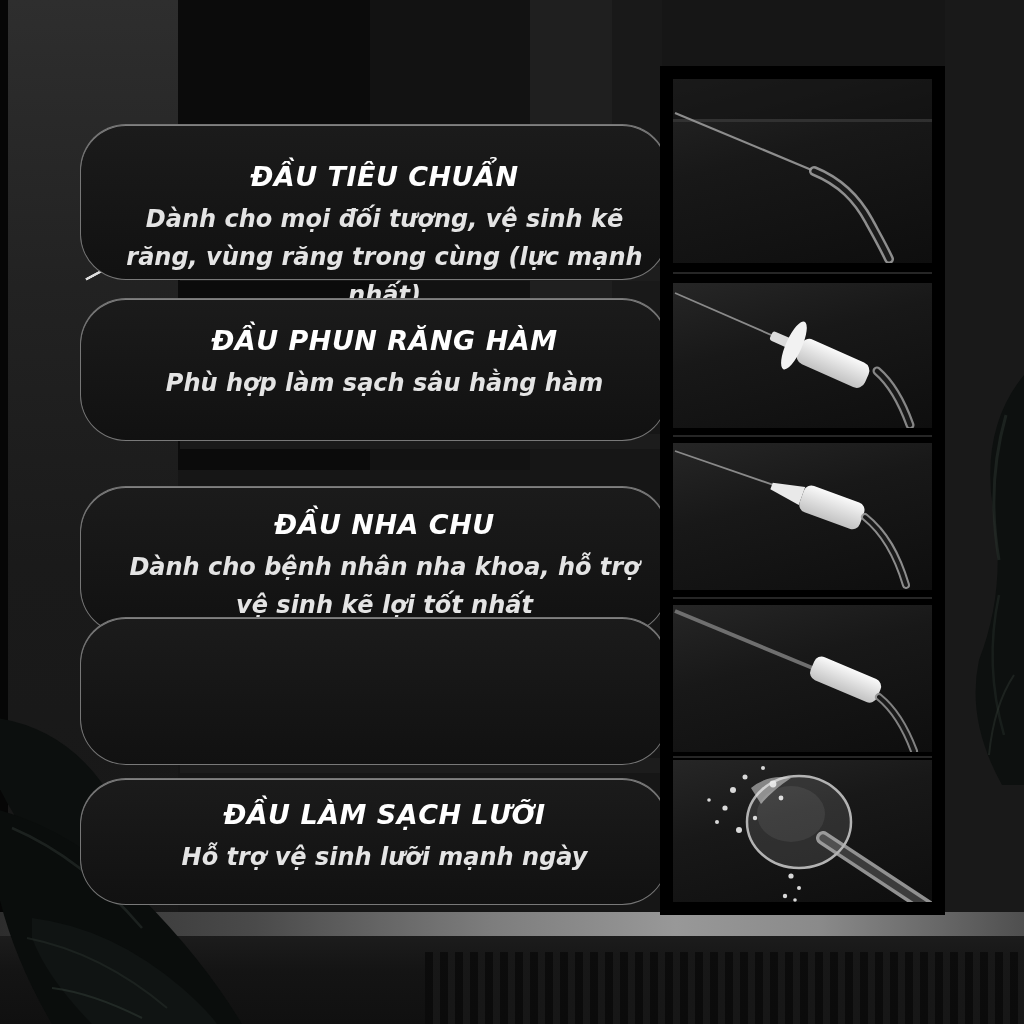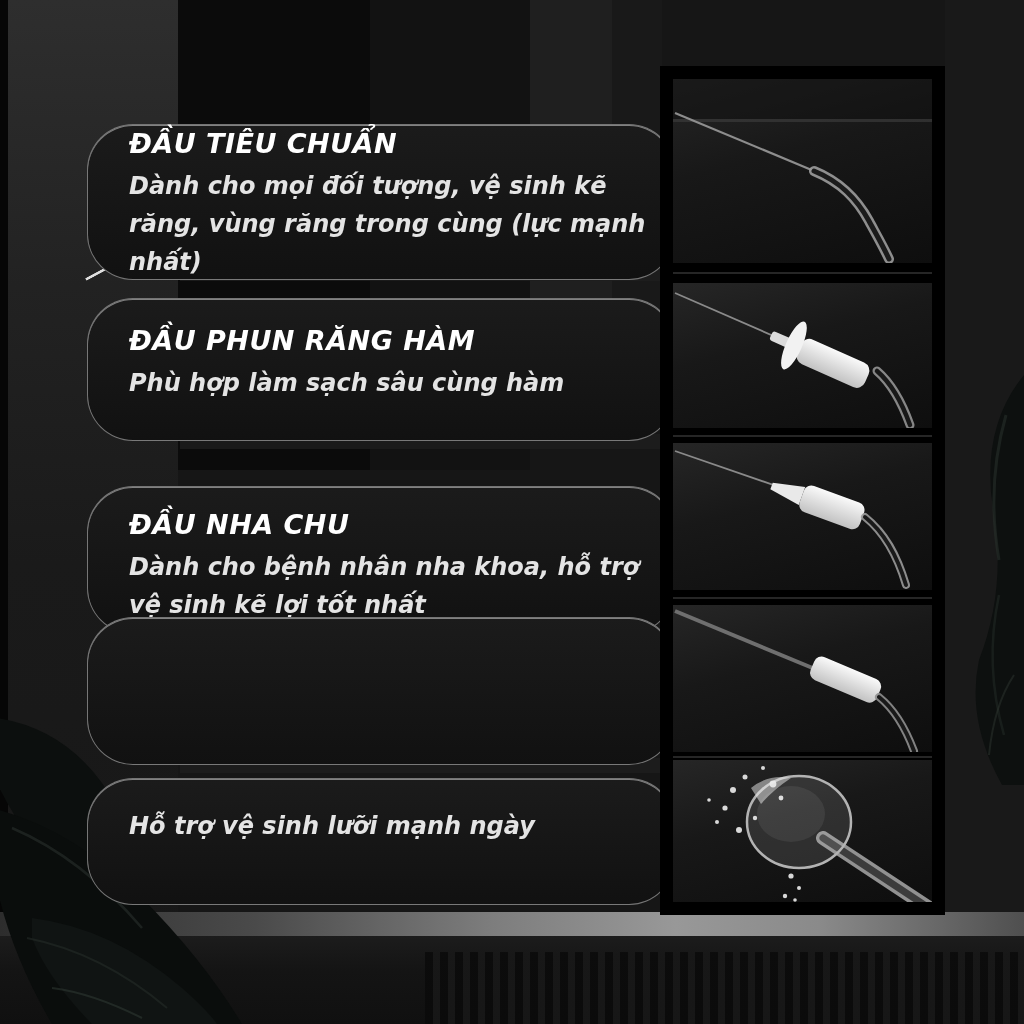--- a/index.html
+++ b/index.html
@@ -28,25 +28,25 @@
   .table-front{left:0;top:936px;width:1024px;height:88px;
     background:linear-gradient(180deg,#1c1c1c 0%,#141414 40%,#101010 100%);}
   .curtain{left:425px;top:952px;width:599px;height:72px;opacity:.85;
     background:repeating-linear-gradient(90deg,#0a0a0a 0 8px,#181818 8px 15px);}
 
   
   .dash{left:84px;top:272px;width:26px;height:0;border-top:3px solid #dedede;
     border-radius:3px;transform:rotate(-28deg);z-index:2;}
 
   
-  .card{left:87px;width:588px;box-sizing:border-box;z-index:2;
+  .card{left:80px;width:588px;box-sizing:border-box;z-index:2;
     background:linear-gradient(180deg,#1b1b1b 0%,#141414 70%,#111 100%);
     border:1px solid rgba(215,215,215,.5);
     box-shadow:inset 0 1px 0 rgba(255,255,255,.45);
-    border-radius:46px;padding:3px 20px 0 41px;color:#fff;}
+    border-radius:46px;padding:36px 20px 0 41px;color:#fff;text-align:center;}
   .c1{top:124px;height:156px;}
   .c2{top:286px;height:143px;padding-top:26px;margin-top:12px;}
   .c3{top:458px;height:148px;padding-top:22px;margin-top:28px;}
   .c4{top:617px;height:148px;padding-top:18px;}
   .c5{top:778px;height:127px;padding-top:20px;}
   .card h2{margin:0;font-style:italic;font-weight:700;font-size:27px;
     letter-spacing:.5px;color:#ffffff;white-space:nowrap;}
   .card p{margin:8px 0 0;font-style:italic;font-weight:700;font-size:24px;
     line-height:38px;color:#e4e4e4;max-width:548px;}
 
@@ -100,29 +100,30 @@
 <div class="abs curtain"></div>
 
 <div class="abs dash"></div>
 
 <div class="abs card c1">
   <h2>ĐẦU TIÊU CHUẨN</h2>
   <p>Dành cho mọi đối tượng, vệ sinh kẽ răng, vùng răng trong cùng (lực mạnh nhất)</p>
 </div>
 <div class="abs card c2">
   <h2>ĐẦU PHUN RĂNG HÀM</h2>
-  <p>Phù hợp làm sạch sâu cùng hàm</p>
+  <p>Phù hợp làm sạch sâu hằng hàm</p>
 </div>
 <div class="abs card c3">
   <h2>ĐẦU NHA CHU</h2>
   <p>Dành cho bệnh nhân nha khoa, hỗ trợ vệ sinh kẽ lợi tốt nhất</p>
 </div>
 <div class="abs card c4">
 </div>
 <div class="abs card c5">
+  <h2>ĐẦU LÀM SẠCH LƯỠI</h2>
   <p>Hỗ trợ vệ sinh lưỡi mạnh ngày</p>
 </div>
 
 <div class="abs strip">
 
   <div class="photo p1">
     <svg viewBox="0 0 259 184">
       <rect x="0" y="0" width="259" height="40" fill="#111" opacity=".55"></rect>
       <rect x="0" y="40" width="259" height="3" fill="#3a3a3a" opacity=".7"></rect>
       <path d="M2,34 L141,92" stroke="#8d8d8d" stroke-width="2.2" fill="none"></path>

